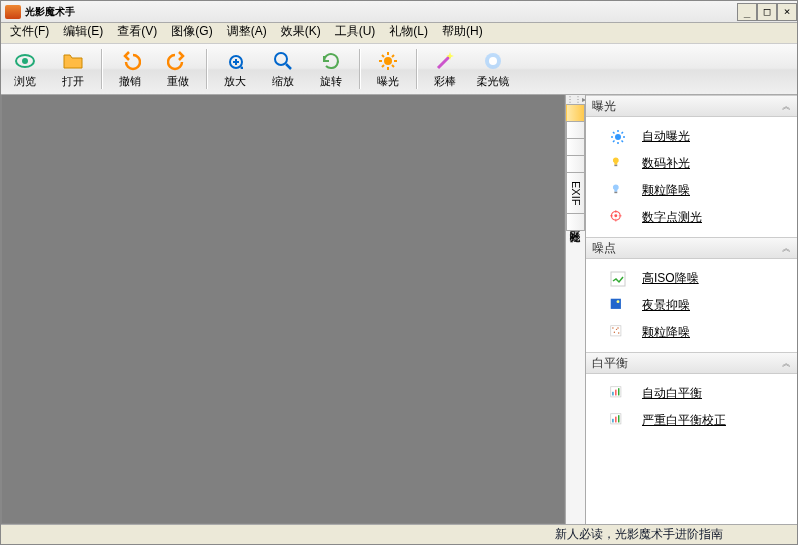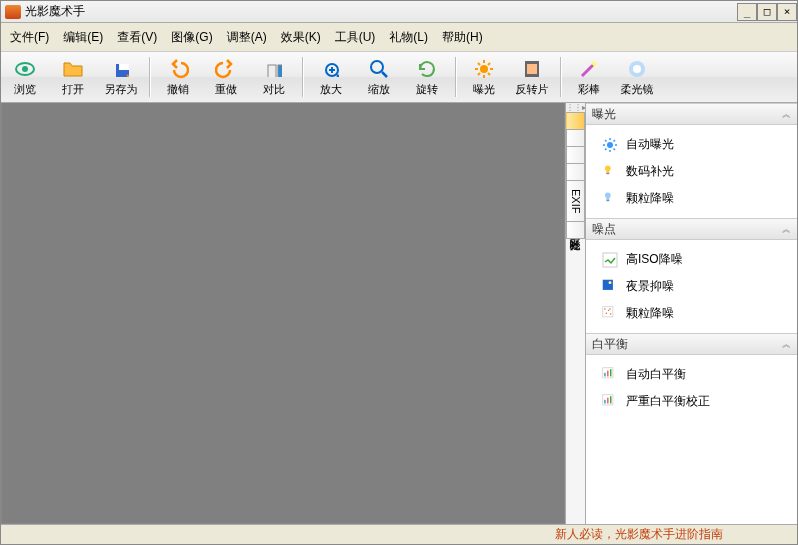--- a/index.html
+++ b/index.html
@@ -1,26 +1,26 @@
 <!DOCTYPE html>
 <html><head>
 <meta charset="utf-8">
 <style>
 * { margin: 0; padding: 0; box-sizing: border-box; font-family: "Microsoft YaHei", SimSun, sans-serif; }
 body { width: 798px; height: 545px; background: #ece9d8; display: flex; flex-direction: column; overflow: hidden; border: 1px solid #888; }
 
 
 .titlebar { height: 22px; background: linear-gradient(#f4f4f4,#e8e8e8); display: flex; align-items: center; border-bottom: 1px solid #aaa; }
 .titlebar .icon { width: 16px; height: 14px; margin: 0 4px; background: linear-gradient(#e83,#c41); border-radius: 2px; }
-.titlebar .title { font-size: 12px; font-weight: normal; flex: 1; }
+.titlebar .title { font-size: 10px; font-weight: bold; flex: 1; }
 .win-btns { display: flex; }
 .win-btn { width: 20px; height: 18px; border: 1px solid #888; background: #ece9d8; font-size: 11px; text-align: center; line-height: 15px; cursor: pointer; font-family: monospace; }
 
 
-.menubar { height: 28px; display: flex; align-items: center; padding: 0 2px; font-size: 12px; background: #ece9d8; border-radius: 12px; }
+.menubar { height: 20px; display: flex; align-items: flex-end; padding: 0 2px; font-size: 12px; background: #ece9d8; border-radius: 12px; }
 .menubar .item { padding: 3px 7px; cursor: pointer; }
 
 
 .toolbar { height: 52px; background: linear-gradient(#fafafa,#ececec 48%,#e2e2e2 52%,#f0f0f0); border-top: 1px solid #ccc; border-bottom: 1px solid #aaa; display: flex; align-items: center; overflow: hidden; }
 .tool { width: 48px; height: 48px; display: flex; flex-direction: column; align-items: center; justify-content: center; gap: 2px; cursor: pointer; border-radius: 3px; flex-shrink: 0; }
 .tool .lbl { font-size: 11px; }
 .tsep { width: 1px; height: 40px; background: #bbb; margin: 0 4px; box-shadow: 1px 0 #fff; flex-shrink: 0; }
 .ticon { width: 22px; height: 22px; display: flex; align-items: center; justify-content: center; }
 
 
@@ -28,26 +28,26 @@
 .canvas { flex: 1; background: #808080; border: 1px solid #888; border-top: none; }
 .tabstrip { width: 20px; background: #f5f5f5; display: flex; flex-direction: column; border-left: 1px solid #aaa; }
 .vtab { writing-mode: vertical-rl; font-size: 11px; padding: 8px 2px; border: 1px solid #aaa; background: linear-gradient(to right,#fff,#eee); cursor: pointer; margin-top: -1px; text-align: center; }
 .vtab.active { background: linear-gradient(to right,#ffe9a8,#ffc94d); font-weight: bold; border-left-color: #ffc94d; }
 .handle { height: 10px; background: #eee; border-bottom: 1px solid #ccc; text-align: center; font-size: 8px; color: #888; line-height: 10px; }
 
 .panel { width: 212px; background: #fff; border-left: 1px solid #aaa; display: flex; flex-direction: column; overflow: hidden; }
 .section-hdr { height: 22px; background: linear-gradient(#f8f8f8,#e4e4e4); border-top: 1px solid #ccc; border-bottom: 1px solid #ccc; display: flex; align-items: center; padding: 0 6px; font-size: 12px; color: #333; }
 .section-hdr .chev { margin-left: auto; font-size: 9px; color: #888; }
 .section-body { padding: 6px 0; }
-.option { display: flex; align-items: center; gap: 8px; padding: 5px 16px; font-size: 12px; cursor: pointer; }
+.option { display: flex; align-items: center; gap: 16px; padding: 5px 24px; font-size: 12px; cursor: pointer; text-decoration: underline; }
 .oicon { width: 16px; height: 16px; display: flex; align-items: center; justify-content: center; }
 
 
 .status { height: 20px; border-top: 1px solid #aaa; background: #ece9d8; font-size: 12px; display: flex; align-items: center; }
-.status .link { color: #c2410c; padding-left: 554px; cursor: pointer; }
+.status .link { color: #0f172a; padding-left: 554px; cursor: pointer; }
 
 
 svg { display: block; }
 </style>
 </head>
 <body>
 
 <div class="titlebar">
   <div class="icon"></div>
   <div class="title">光影魔术手</div>
@@ -81,57 +81,38 @@
       <div class="lbl">浏览</div>
     </div>
     <div class="tool">
       <div class="ticon">
         <svg width="22" height="22" viewBox="0 0 22 22">
           <path d="M2 5h6l2 3h10v10H2z" fill="#fb4" stroke="#c80" stroke-width="1"></path>
         </svg>
       </div>
       <div class="lbl">打开</div>
     </div>
-    <div class="tool">
-      <div class="ticon">
-        <svg width="16" height="16" viewBox="0 0 16 16">
-          <rect x="3" y="3" width="16" height="16" fill="#36c"></rect>
-          <rect x="6" y="3" width="10" height="6" fill="#fff"></rect>
-          <path d="M14 14l4 4M18 14l-4 4" stroke="#f80" stroke-width="2"></path>
-        </svg>
-      </div>
-      <div class="lbl">另存为</div>
-    </div>
     <div class="tsep"></div>
     <div class="tool">
       <div class="ticon">
         <svg width="22" height="22" viewBox="0 0 22 22">
           <path d="M14 5a7 7 0 1 1-7 7" fill="none" stroke="#f80" stroke-width="2.5"></path>
           <path d="M10 2l-4 4 4 4" fill="none" stroke="#f80" stroke-width="2.5"></path>
         </svg>
       </div>
       <div class="lbl">撤销</div>
     </div>
     <div class="tool">
       <div class="ticon">
         <svg width="22" height="22" viewBox="0 0 22 22">
           <path d="M8 5a7 7 0 1 0 7 7" fill="none" stroke="#f80" stroke-width="2.5"></path>
           <path d="M12 2l4 4-4 4" fill="none" stroke="#f80" stroke-width="2.5"></path>
         </svg>
       </div>
       <div class="lbl">重做</div>
-    </div>
-    <div class="tool">
-      <div class="ticon">
-        <svg width="16" height="16" viewBox="0 0 16 16">
-          <rect x="2" y="4" width="8" height="14" fill="#eee" stroke="#888"></rect>
-          <rect x="12" y="4" width="8" height="14" fill="#38c" stroke="#888"></rect>
-        </svg>
-      </div>
-      <div class="lbl">对比</div>
     </div>
     <div class="tsep"></div>
     <div class="tool">
       <div class="ticon">
         <svg width="16" height="16" viewBox="0 0 16 16">
           <circle cx="9" cy="9" r="6" fill="none" stroke="#06c" stroke-width="2"></circle>
           <path d="M14 14l5 5" stroke="#06c" stroke-width="2.5"></path>
           <path d="M9 6v6M6 9h6" stroke="#06c" stroke-width="2"></path>
         </svg>
       </div>
@@ -159,29 +140,20 @@
     <div class="tool">
       <div class="ticon">
         <svg width="22" height="22" viewBox="0 0 22 22">
           <circle cx="11" cy="11" r="4" fill="#f90"></circle>
           <g stroke="#f90" stroke-width="2">
             <path d="M11 2v3M11 17v3M2 11h3M17 11h3M5 5l2 2M15 15l2 2M5 17l2-2M15 7l2-2"></path>
           </g>
         </svg>
       </div>
       <div class="lbl">曝光</div>
-    </div>
-    <div class="tool">
-      <div class="ticon">
-        <svg width="22" height="22" viewBox="0 0 22 22">
-          <rect x="4" y="3" width="14" height="16" fill="#666"></rect>
-          <rect x="6" y="6" width="10" height="10" fill="#fb8"></rect>
-        </svg>
-      </div>
-      <div class="lbl">反转片</div>
     </div>
     <div class="tsep"></div>
     <div class="tool">
       <div class="ticon">
         <svg width="22" height="22" viewBox="0 0 22 22">
           <path d="M4 18L16 6" stroke="#c5c" stroke-width="3"></path>
           <path d="M16 2l1 3 3 1-3 1-1 3-1-3-3-1 3-1z" fill="#ff5"></path>
         </svg>
       </div>
       <div class="lbl">彩棒</div>
@@ -236,20 +208,30 @@
         </div>
         <div class="option">
           <div class="oicon">
             <svg width="22" height="22" viewBox="0 0 22 22">
               <path d="M8 2a4 4 0 0 0-2 7.5V12h4V9.5A4 4 0 0 0 8 2z" fill="#9cf"></path>
               <rect x="6" y="12" width="4" height="2" fill="#888"></rect>
             </svg>
           </div>
           <span>颗粒降噪</span>
         </div>
+        <div class="option">
+          <div class="oicon">
+            <svg width="22" height="22" viewBox="0 0 22 22">
+              <circle cx="8" cy="8" r="6" fill="none" stroke="#f55" stroke-width="1.5"></circle>
+              <circle cx="8" cy="8" r="2" fill="#f55"></circle>
+              <path d="M8 0v4M8 12v4M0 8h4M12 8h4" stroke="#f55"></path>
+            </svg>
+          </div>
+          <span>数字点测光</span>
+        </div>
       </div>
       <div class="section-hdr">
         <span>噪点</span>
         <span class="chev">︽</span>
       </div>
       <div class="section-body">
         <div class="option">
           <div class="oicon">
             <svg width="16" height="16" viewBox="0 0 16 16">
               <rect x="1" y="1" width="14" height="14" fill="#fff" stroke="#ccc"></rect>

